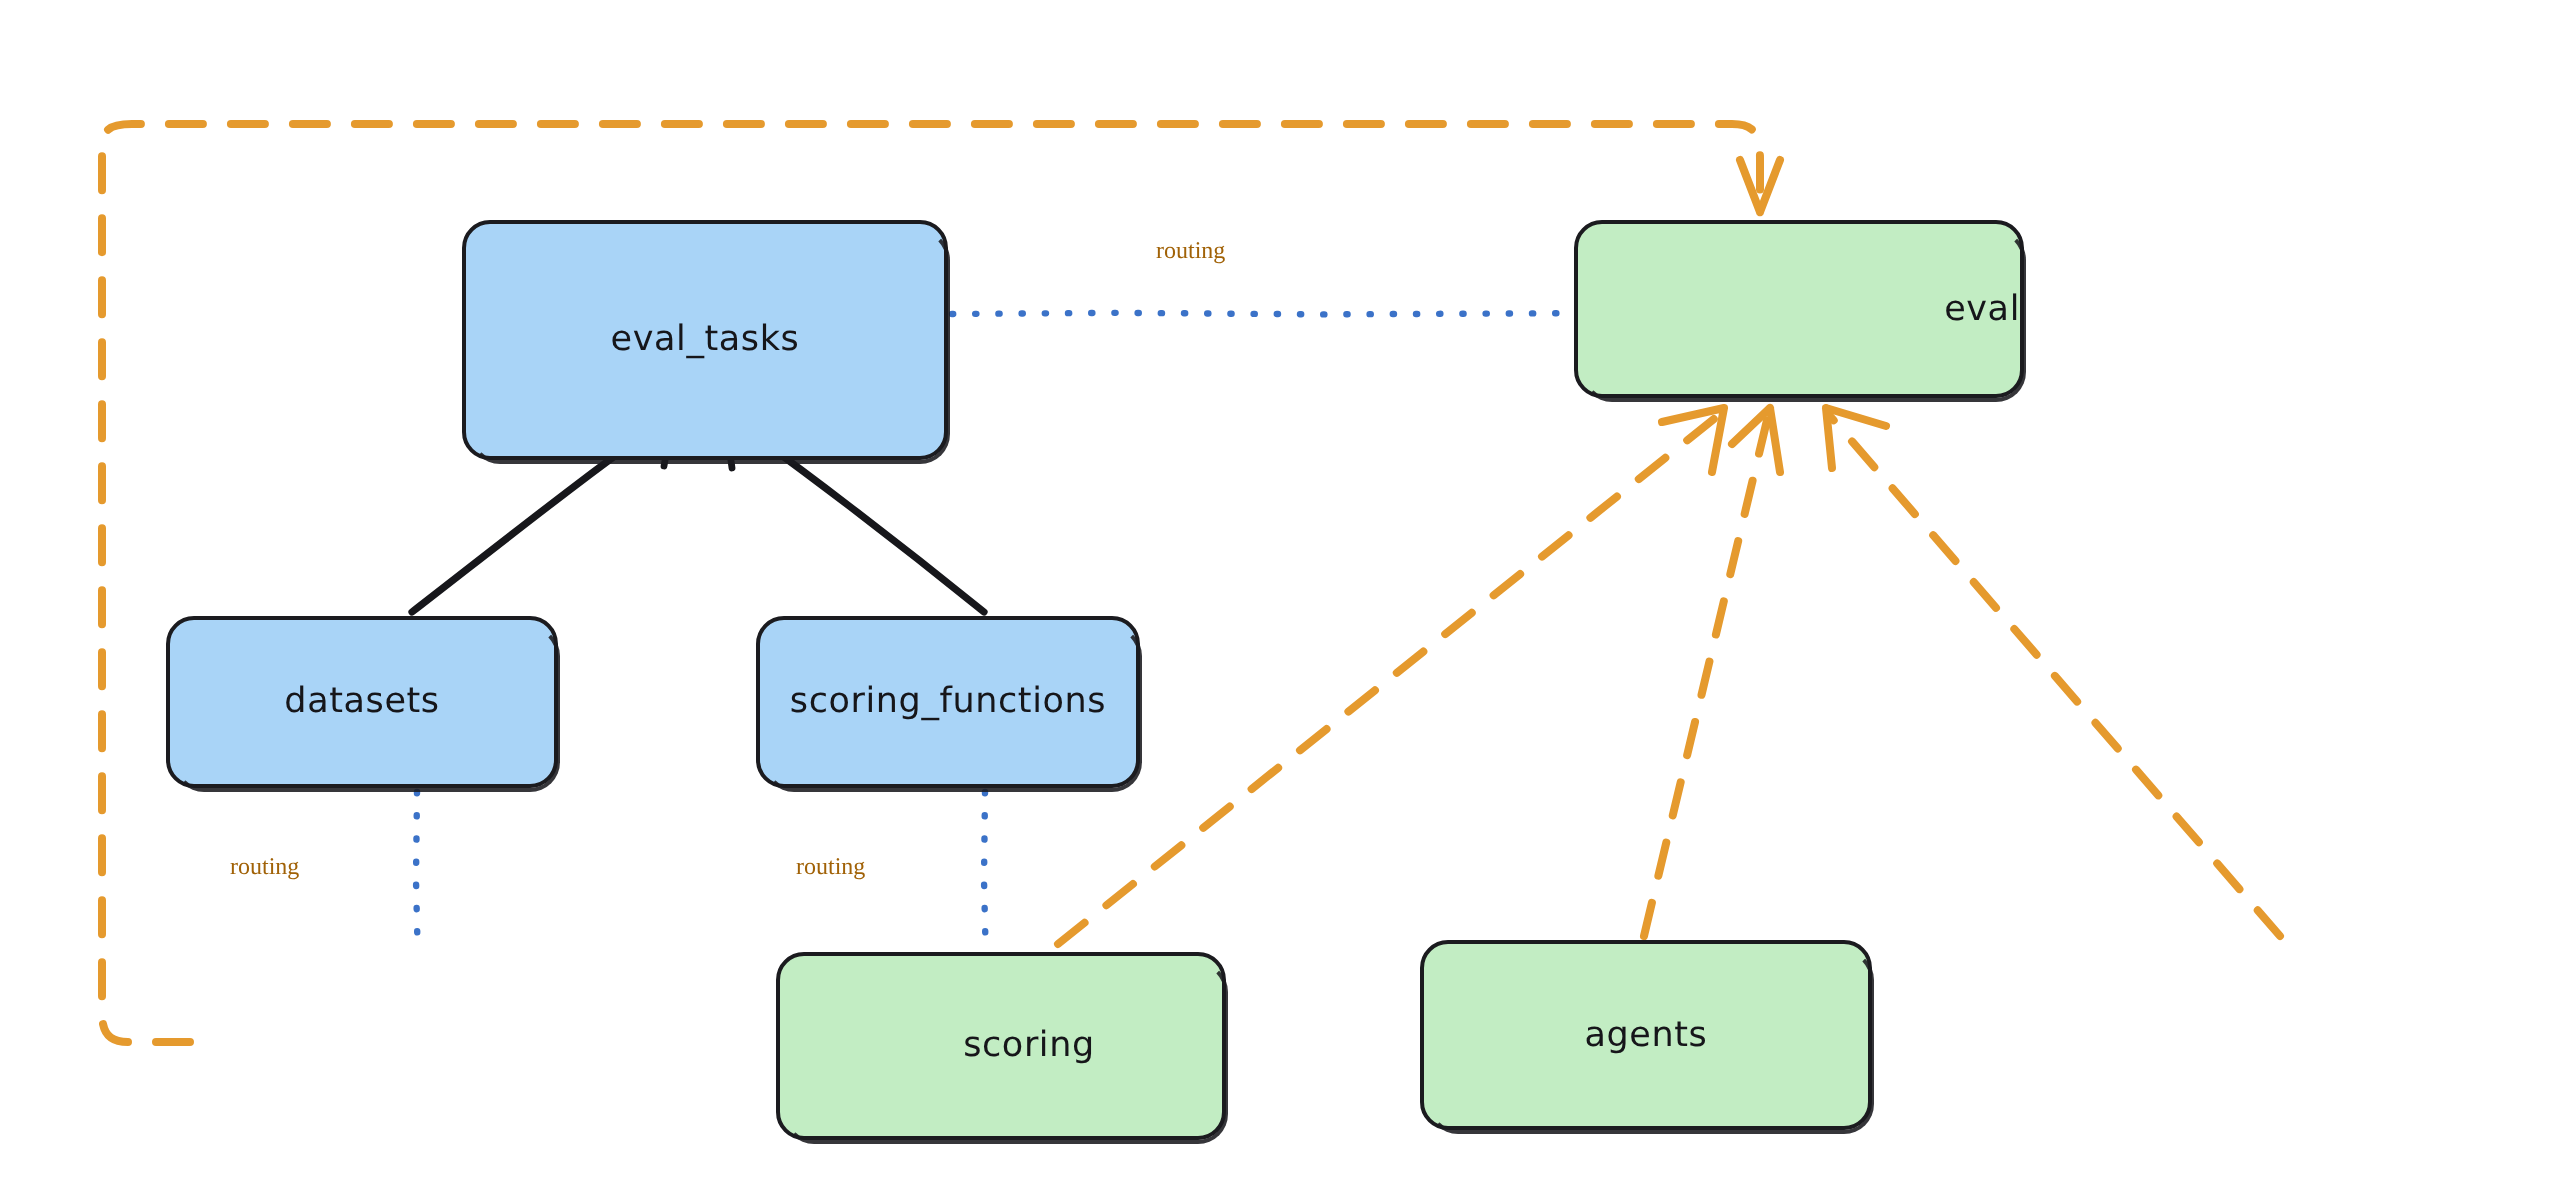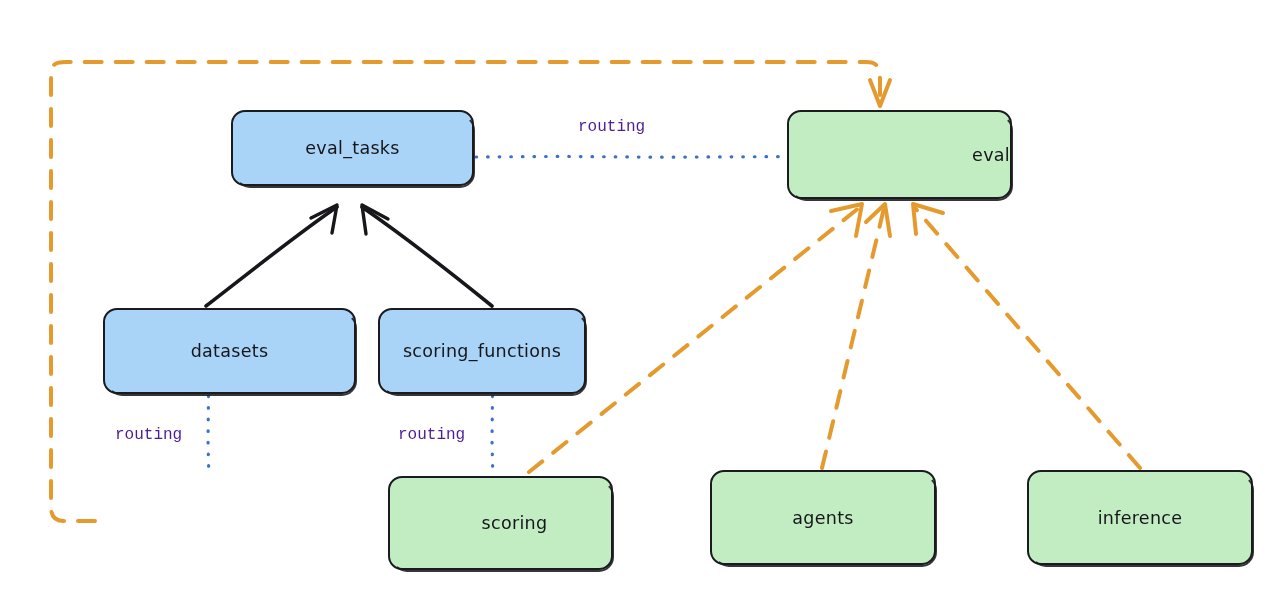--- a/index.html
+++ b/index.html
@@ -52,23 +52,23 @@
     position: absolute;
     left: 2px; right: -3px; top: 3px; bottom: -4px;
     border-radius: 15px;
     border: 2px solid rgba(27,27,31,0.88);
     border-left-color: transparent;
     border-top-color: transparent;
     pointer-events: none;
   }
   .edge-label {
     position: absolute;
-    font-family: Liberation Mono, monospace;
-    font-size: 16px;
-    color: #4c1d95;
+    font-family: Liberation Serif, serif;
+    font-size: 12px;
+    color: #a16207;
     white-space: nowrap;
     z-index: 4;
   }
 </style>
 </head>
 <body>
 
 <div id="canvas">
 
   <svg id="edges" viewBox="0 0 1280 596" xmlns="http://www.w3.org/2000/svg">
@@ -109,48 +109,45 @@
       <path d="M1140 468 L915 208" fill="none" stroke="#e59a2e" stroke-width="4" stroke-linecap="round" stroke-dasharray="17 14"></path>
       <path d="M913 204 L916 234 M913 204 L943 213" fill="none" stroke="#e59a2e" stroke-width="4" stroke-linecap="round"></path>
     </g>
 
     <g>
       <path d="M95 521 L64 521 C 54 521, 51 516, 51 506 L51 74 C 51 64, 56 62, 66 62 L866 62 C 878 62, 880 68, 880 80 L880 101" fill="none" stroke="#e59a2e" stroke-width="4" stroke-linecap="round" stroke-linejoin="round" stroke-dasharray="17 14"></path>
       <path d="M880 106 L870 80 M880 106 L890 80" fill="none" stroke="#e59a2e" stroke-width="4" stroke-linecap="round"></path>
     </g>
   </svg>
 
-  <div class="node blue" style="left:231px; top:110px; width:243px; height:76px;justify-content:center;">
+  <div class="node blue" style="left:231px; top:110px; width:243px; height:120px;justify-content:center;">
     <span class="label">eval_tasks</span>
   </div>
 
   <div class="node green" style="left:787px; top:110px; width:225px; height:89px;justify-content:flex-end;">
     <span class="label">eval</span>
   </div>
 
-  <div class="node blue" style="left:103px; top:308px; width:253px; height:86px;">
+  <div class="node blue" style="left:83px; top:308px; width:196px; height:86px;">
     <span class="label">datasets</span>
   </div>
 
-  <div class="node blue" style="left:378px; top:308px; width:208px; height:86px;">
+  <div class="node blue" style="left:378px; top:308px; width:192px; height:86px;">
     <span class="label">scoring_functions</span>
   </div>
 
 
   <div class="node green" style="left:388px; top:476px; width:225px; height:94px;padding-left:28px;">
     <span class="label">scoring</span>
   </div>
 
   <div class="node green" style="left:710px; top:470px; width:226px; height:95px;align-items:center;">
     <span class="label">agents</span>
   </div>
 
-  <div class="node green" style="left:1027px; top:470px; width:226px; height:95px;">
-    <span class="label">inference</span>
-  </div>
 
   <span class="edge-label" style="left:578px; top:118px;">routing</span>
 
   <span class="edge-label" style="left:115px; top:426px;">routing</span>
 
   <span class="edge-label" style="left:398px; top:426px;">routing</span>
 
 </div>
 
 </body></html>

